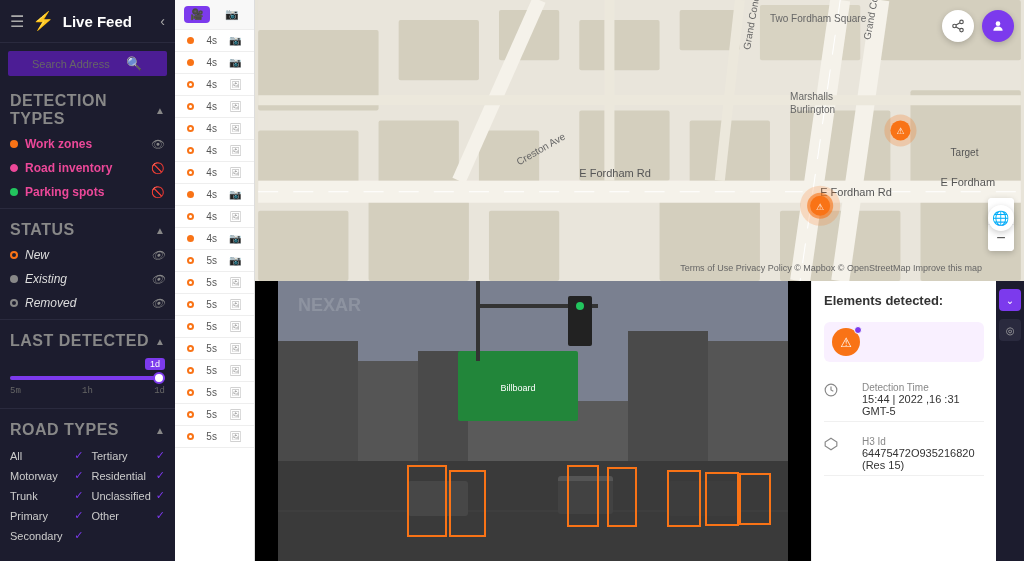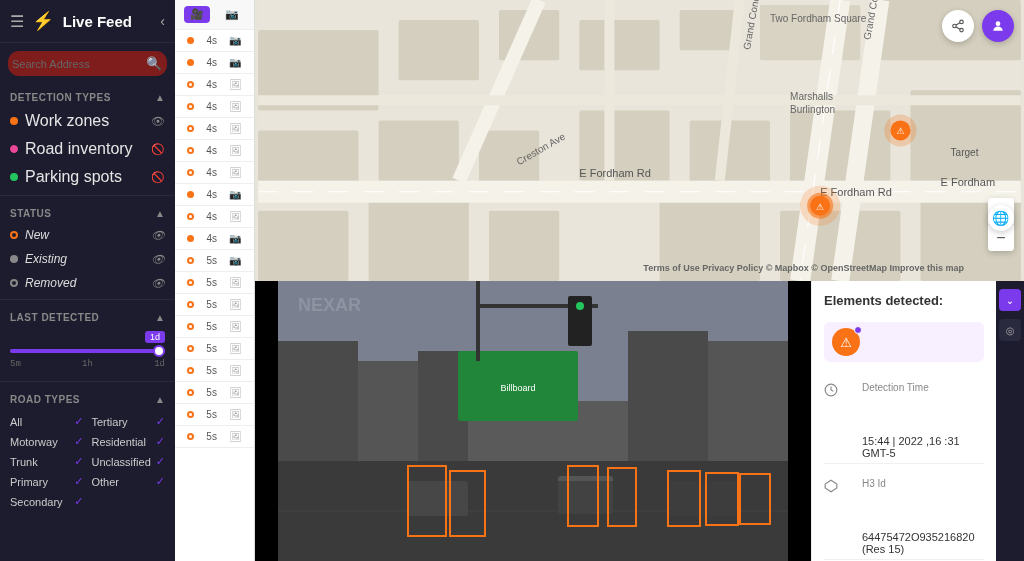--- a/index.html
+++ b/index.html
@@ -32,23 +32,23 @@
     }
     .hamburger-icon { cursor: pointer; color: #aaa; font-size: 16px; }
     .logo-icon { color: #8b5cf6; font-size: 18px; }
     .sidebar-title { color: #fff; font-size: 15px; font-weight: 600; flex: 1; }
     .collapse-icon { color: #aaa; font-size: 14px; cursor: pointer; }
 
     .search-bar {
       display: flex;
       align-items: center;
       margin: 8px 8px;
-      background: #7f1d1d;
-      border-radius: 11px;
-      padding: 5px 4px;
+      background: #4c1d95;
+      border-radius: 2px;
+      padding: 5px 24px;
       gap: 6px;
     }
     .search-bar input {
       background: transparent;
       border: none;
       outline: none;
       color: #ccc;
       font-size: 11px;
       flex: 1;
       width: 100%;
@@ -57,21 +57,21 @@
     .search-icon { color: #aaa; font-size: 13px; cursor: pointer; }
 
     .section-header {
       display: flex;
       align-items: center;
       justify-content: space-between;
       padding: 8px 10px 4px 10px;
       cursor: pointer;
     }
     .section-title {
-      font-size: 10px;
+      font-size: 16px;
       font-weight: 700;
       color: #888;
       letter-spacing: 0.5px;
       text-transform: uppercase;
     }
     .chevron { color: #888; font-size: 10px; }
 
     .detection-item {
       display: flex;
       align-items: center;
@@ -80,21 +80,21 @@
       cursor: pointer;
     }
     .dot {
       width: 8px; height: 8px;
       border-radius: 50%;
       flex-shrink: 0;
     }
     .dot-orange { background: #f97316; }
     .dot-pink { background: #ec4899; border: 1px solid #ec4899; }
     .dot-green { background: #22c55e; }
-    .detection-label { color: #e5e5e5; font-size: 16px; flex: 1; }
+    .detection-label { color: #ec4899; font-size: 12px; flex: 1; font-weight: bold; }
     .eye-icon { color: #888; font-size: 11px; cursor: pointer; }
     .eye-slash-icon { color: #555; font-size: 11px; cursor: pointer; }
 
     .status-item {
       display: flex;
       align-items: center;
       padding: 5px 10px;
       gap: 7px;
       cursor: pointer;
       font-style: italic;
@@ -322,21 +322,21 @@
     .info-row {
       display: flex;
       align-items: flex-start;
       gap: 24px;
       padding: 4px 0;
       border-bottom: 1px solid #f0f0f0;
     }
     .info-row-icon { color: #888; font-size: 14px; margin-top: 1px; flex-shrink: 0; }
     .info-row-content { flex: 1; }
     .info-label { font-size: 10px; color: #888; }
-    .info-value { font-size: 11px; color: #333; font-weight: 500; margin-top: 42px; }
+    .info-value { font-size: 11px; color: #333; font-weight: 500; }
 
     
     .right-scroll-panel {
       width: 28px;
       background: #1c1c2e;
       display: flex;
       flex-direction: column;
       align-items: center;
       padding: 8px 0;
       gap: 8px;
@@ -403,24 +403,23 @@
       font-size: 16px;
       color: #555;
       border: none;
       background: #fff;
     }
     .zoom-divider { height: 1px; background: #eee; }
 
     .map-copyright {
       position: absolute;
       bottom: 8px;
-      right: 60px;
+      right: 42px;
       font-size: 9px;
       color: #666;
-      font-weight: bold;
     }
   </style>
 </head>
 <body>
 
 <div class="sidebar">
 
   <div class="sidebar-header">
     <span class="hamburger-icon">☰</span>
     <span class="logo-icon">⚡</span>

